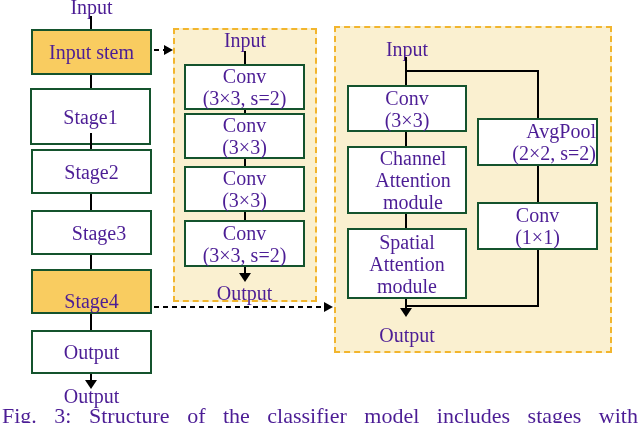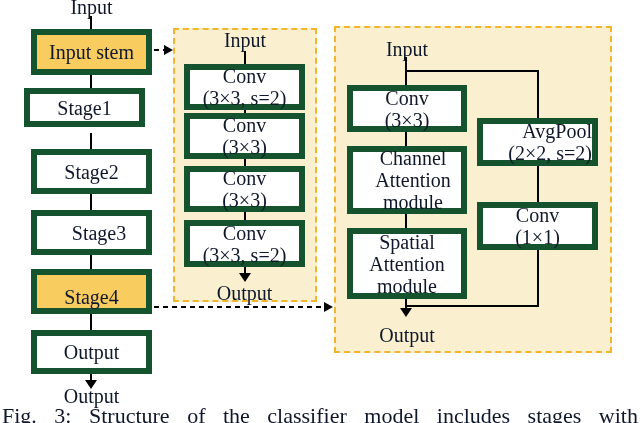--- a/index.html
+++ b/index.html
@@ -1,22 +1,22 @@
 <!DOCTYPE html>
 <html><head>
 <meta charset="utf-8">
 <style>
   html,body{margin:0;padding:0;background:#ffffff;}
   .canvas{
     position:relative;width:640px;height:423px;overflow:hidden;background:#ffffff;
-    font-family:"Liberation Serif","DejaVu Serif",serif;color:#0f172a;
+    font-family:"Liberation Serif","DejaVu Serif",serif;color:#4c1d95;
   }
   .panel{position:absolute;box-sizing:border-box;background:#FAF0D0;border:2px dashed #F2B52D;}
   .box{
-    position:absolute;box-sizing:border-box;background:#ffffff;border:6px solid #14532d;
+    position:absolute;box-sizing:border-box;background:#ffffff;border:2px solid #14532d;
     display:flex;flex-direction:column;align-items:center;justify-content:center;
     text-align:center;font-size:20px;line-height:22px;
   }
   .gold{background:#F9CC60;}
   .vline{position:absolute;width:2px;background:#000;}
   .hline{position:absolute;height:2px;background:#000;}
   .dash-h{position:absolute;height:2px;background:repeating-linear-gradient(90deg,#000 0 5px,transparent 5px 9px);}
   .label{position:absolute;font-size:20px;line-height:20px;text-align:center;}
   .arr-down{position:absolute;width:0;height:0;border-left:6px solid transparent;border-right:6px solid transparent;border-top:9px solid #000;}
   .arr-right{position:absolute;width:0;height:0;border-top:5px solid transparent;border-bottom:5px solid transparent;border-left:9px solid #000;}
@@ -32,21 +32,21 @@
   <div class="panel" style="left:334px;top:26px;width:278px;height:327px;"></div>
 
   <div class="label" style="left:31px;top:-3px;width:121px;">Input</div>
   <div class="vline" style="left:90px;top:16px;height:13px;"></div>
 
   <div class="box gold" style="left:31px;top:29px;width:121px;height:46px;">
     <span class="line">Input stem</span>
   </div>
   <div class="vline" style="left:90px;top:75px;height:13px;"></div>
 
-  <div class="box" style="left:24px;top:88px;width:121px;height:39px;">
+  <div class="box" style="left:30px;top:88px;width:121px;height:57px;">
     <span class="line">Stage1</span>
   </div>
   <div class="vline" style="left:90px;top:133px;height:16px;"></div>
 
   <div class="box" style="left:31px;top:149px;width:121px;height:45px;">
     <span class="line">Stage2</span>
   </div>
   <div class="vline" style="left:90px;top:194px;height:16px;"></div>
 
   <div class="box" style="left:31px;top:210px;width:121px;height:45px;padding-left:15px;">

